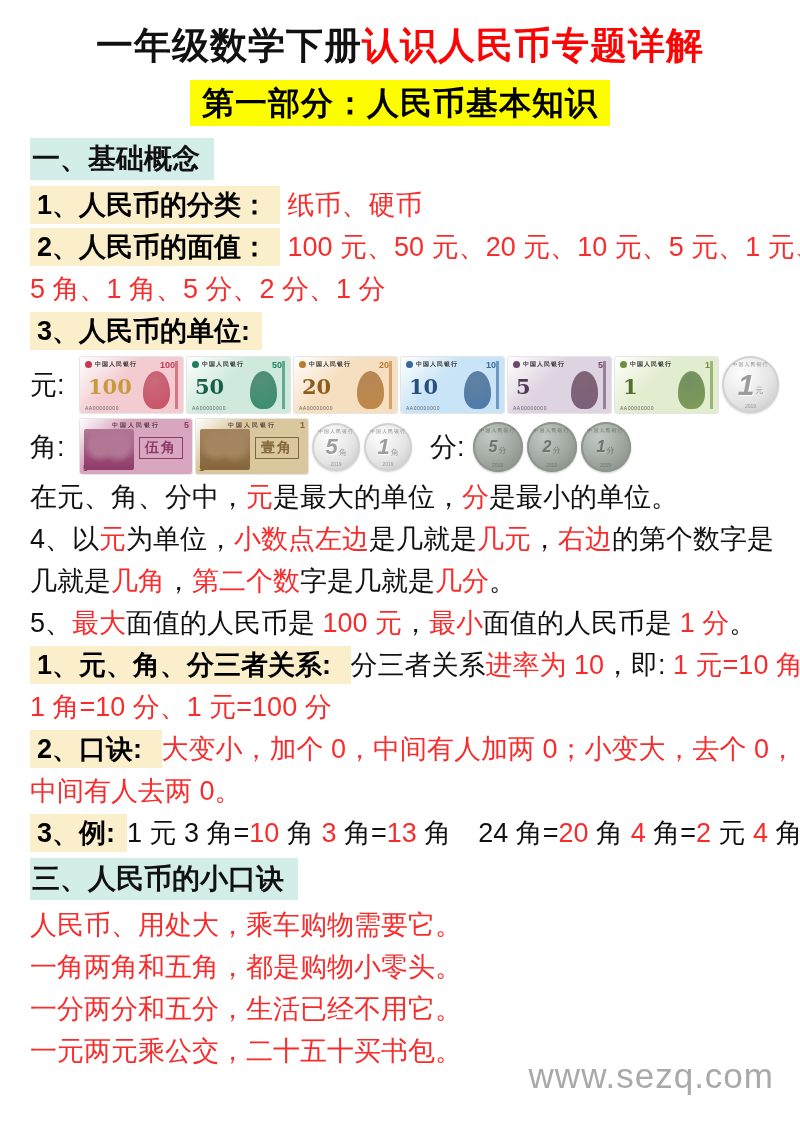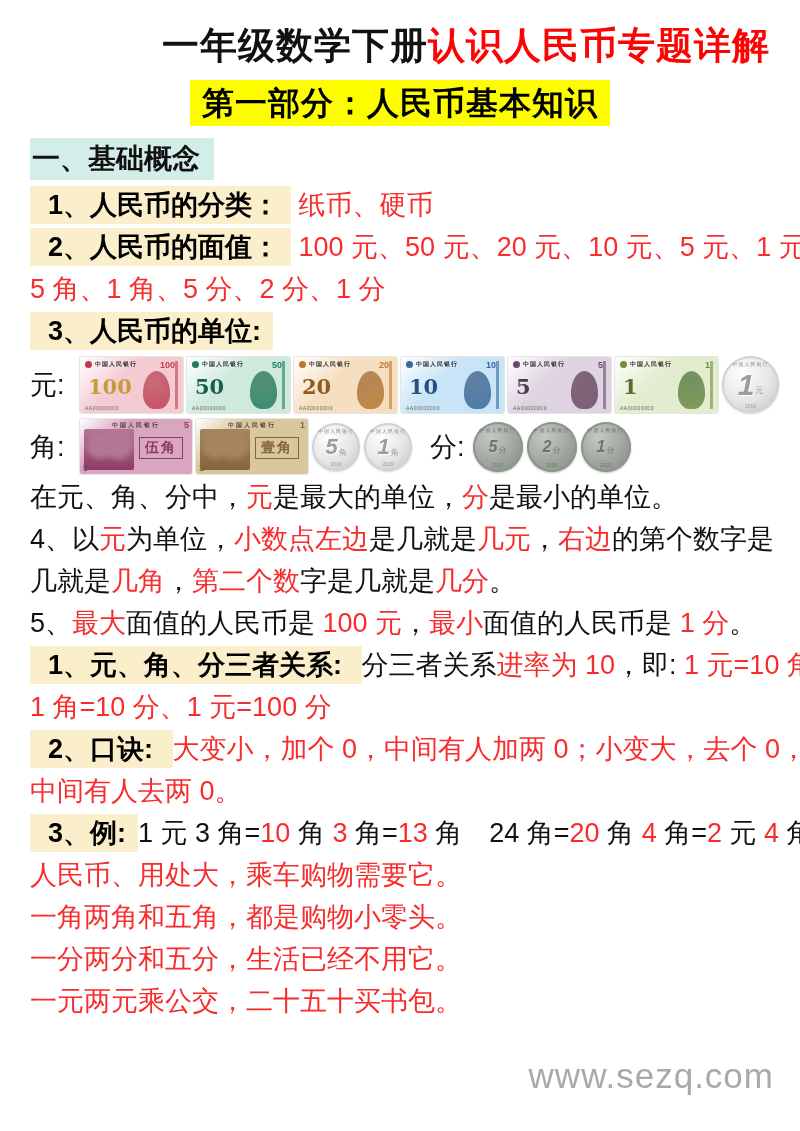--- a/index.html
+++ b/index.html
@@ -6,31 +6,31 @@
     --red:#f72c2c; --title-red:#fb0404; --cyan:#d3ede9; --cream:#fbeecb;
     --yellow:#fdfd00; --wmgray:#a9a9a9;
   }
   *{margin:0;padding:0;box-sizing:border-box;}
   html,body{background:#fff;}
   body{
     width:800px;height:1131px;position:relative;overflow:hidden;
     font-family:"Liberation Sans","DejaVu Sans",sans-serif;color:#111;
   }
   .page{padding:22px 30px 0 30px;}
-  .title{text-align:right;font-size:37px;font-weight:900;letter-spacing:1px;line-height:48px;}
+  .title{text-align:center;font-size:37px;font-weight:900;letter-spacing:1px;line-height:48px;}
   .title .t-red{color:var(--title-red);}
   .subtitle-wrap{text-align:center;margin:10px 0 12px;}
   .subtitle{display:inline-block;background:var(--yellow);color:#000;font-size:32px;
     font-weight:900;padding:4px 12px;line-height:38px;letter-spacing:1px;}
   .line{font-size:27px;line-height:34px;margin-bottom:8px;white-space:nowrap;}
   .section-h{display:inline-block;font-size:28px;font-weight:900;background:var(--cyan);
     padding:3px 14px 3px 2px;line-height:36px;}
   .seg-plain{color:#111;}
   .seg-red{color:var(--red);}
-  .seg-label{font-weight:900;background:var(--cream);padding:4px 12px 4px 18px;color:#000;}
+  .seg-label{font-weight:900;background:var(--cream);padding:4px 12px 4px 7px;color:#000;}
   
   .money-row{display:flex;align-items:center;gap:4px;margin:2px 0 6px;}
   .money-label{font-size:27px;color:#111;flex:0 0 auto;width:46px;}
   .money-label.inline{width:auto;margin:0 4px 0 14px;}
   .note{position:relative;width:103px;height:56px;border-radius:2px;flex:0 0 auto;
     box-shadow:0 0 0 1px rgba(0,0,0,.10);overflow:hidden;}
   .n-top{position:absolute;top:3px;left:5px;right:8px;display:flex;align-items:center;gap:3px;}
   .n-emblem{width:7px;height:7px;border-radius:50%;flex:0 0 auto;}
   .n-bank{font-size:6px;font-weight:bold;color:#333;letter-spacing:1px;white-space:nowrap;}
   .n-corner{margin-left:auto;font-size:9px;font-weight:bold;}
@@ -209,20 +209,21 @@
       </div>
       <div class="line"><span class="seg-plain">在元、角、分中，</span><span class="seg-red">元</span><span class="seg-plain">是最大的单位，</span><span class="seg-red">分</span><span class="seg-plain">是最小的单位。</span></div>
       <div class="line"><span class="seg-plain">4、以</span><span class="seg-red">元</span><span class="seg-plain">为单位，</span><span class="seg-red">小数点左边</span><span class="seg-plain">是几就是</span><span class="seg-red">几元</span><span class="seg-plain">，</span><span class="seg-red">右边</span><span class="seg-plain">的第个数字是</span></div>
       <div class="line"><span class="seg-plain">几就是</span><span class="seg-red">几角</span><span class="seg-plain">，</span><span class="seg-red">第二个数</span><span class="seg-plain">字是几就是</span><span class="seg-red">几分</span><span class="seg-plain">。</span></div>
       <div class="line"><span class="seg-plain">5、</span><span class="seg-red">最大</span><span class="seg-plain">面值的人民币是 </span><span class="seg-red">100 元</span><span class="seg-plain">，</span><span class="seg-red">最小</span><span class="seg-plain">面值的人民币是 </span><span class="seg-red">1 分</span><span class="seg-plain">。</span></div>
       <div class="line"><span class="seg-label">1、元、角、分三者关系: </span><span class="seg-plain"> 分三者关系</span><span class="seg-red">进率为 10</span><span class="seg-plain">，即: </span><span class="seg-red">1 元=10 角、</span></div>
       <div class="line"><span class="seg-red">1 角=10 分、1 元=100 分</span></div>
       <div class="line"><span class="seg-label">2、口诀: </span><span class="seg-plain"> </span><span class="seg-red">大变小，加个 0，中间有人加两 0；小变大，去个 0，</span></div>
       <div class="line"><span class="seg-red">中间有人去两 0。</span></div>
       <div class="line"><span class="seg-label">3、例:</span><span class="seg-plain">1 元 3 角=</span><span class="seg-red">10</span><span class="seg-plain"> 角 </span><span class="seg-red">3</span><span class="seg-plain"> 角=</span><span class="seg-red">13</span><span class="seg-plain"> 角　24 角=</span><span class="seg-red">20</span><span class="seg-plain"> 角 </span><span class="seg-red">4</span><span class="seg-plain"> 角=</span><span class="seg-red">2</span><span class="seg-plain"> 元 </span><span class="seg-red">4</span><span class="seg-plain"> 角</span></div>
+      <div class="line"><span class="section-h">三、人民币的小口诀</span></div>
       <div class="line"><span class="seg-red">人民币、用处大，乘车购物需要它。</span></div>
       <div class="line"><span class="seg-red">一角两角和五角，都是购物小零头。</span></div>
       <div class="line"><span class="seg-red">一分两分和五分，生活已经不用它。</span></div>
       <div class="line"><span class="seg-red">一元两元乘公交，二十五十买书包。</span></div>
     </main>
 </div>
 
 <div class="watermark">www.sezq.com</div>
 
 </body></html>

